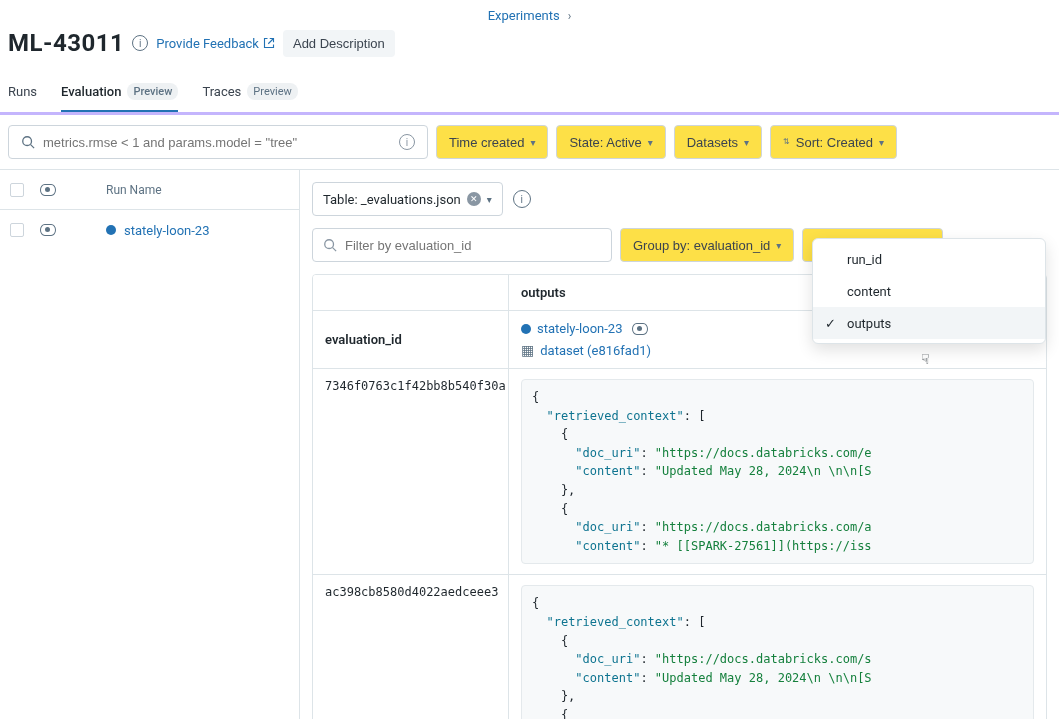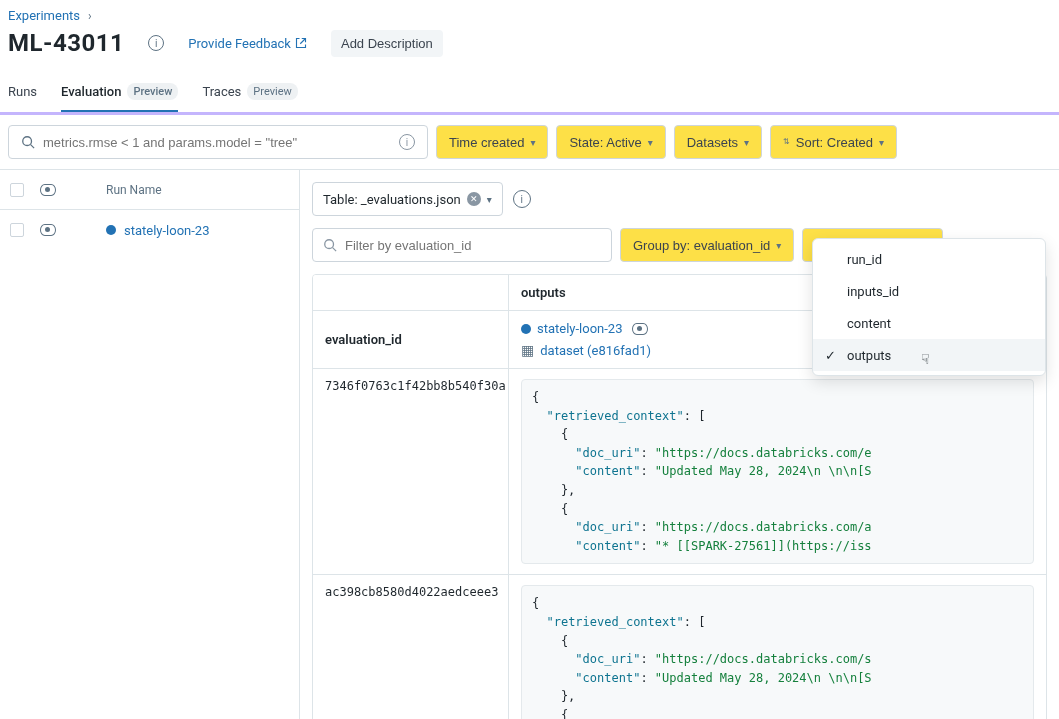--- a/index.html
+++ b/index.html
@@ -1,21 +1,21 @@
 <!DOCTYPE html>
 <html><head>
 <meta charset="utf-8">
 <style>
 * { box-sizing: border-box; margin: 0; padding: 0; }
 body { font-family: -apple-system, BlinkMacSystemFont, "Segoe UI", Roboto, sans-serif; font-size: 13px; color: #1f272d; background: #fff; width: 1059px; }
 .topbar { padding: 8px 8px 0 8px; }
-.breadcrumb { display: flex; align-items: center; gap: 8px; font-size: 13px; }
+.breadcrumb { display: flex; align-items: center; gap: 8px; font-size: 13px; justify-content: center; }
 .breadcrumb a { color: #2272b4; text-decoration: none; }
 .breadcrumb .chev { color: #5d7283; font-size: 12px; }
-.title-row { display: flex; align-items: center; gap: 24px; margin-top: 6px; }
+.title-row { display: flex; align-items: center; gap: 8px; margin-top: 6px; }
 .title { font-size: 24px; font-weight: 700; letter-spacing: 0.5px; }
 .info-circle { width: 16px; height: 16px; border: 1.5px solid #5d7283; border-radius: 50%; display: flex; align-items: center; justify-content: center; font-size: 10px; color: #5d7283; }
 .link { color: #2272b4; text-decoration: none; font-size: 13px; display: inline-flex; align-items: center; gap: 4px; }
 .ext-icon { width: 12px; height: 12px; }
 .add-desc { background: #f2f5f7; border: none; border-radius: 4px; padding: 6px 10px; font-size: 13px; color: #3b444f; cursor: pointer; }
 .tabs { display: flex; gap: 24px; border-bottom: 3px solid #c4b5fd; margin-top: 18px; padding-left: 8px; }
 .tab { padding: 8px 0 10px 0; font-size: 13px; color: #3b444f; cursor: pointer; border-bottom: 2px solid transparent; display: flex; align-items: center; gap: 6px; }
 .tab.active { color: #1f272d; border-bottom-color: #2272b4; font-weight: 500; }
 .badge { background: #eef1f3; border-radius: 8px; padding: 2px 6px; font-size: 11px; color: #5d7283; }
 .filter-row { display: flex; gap: 8px; padding: 10px 8px; }
@@ -219,17 +219,16 @@
       : </div>
         </div>
       </div>
 
     </div>
   </div>
 </div>
 
 <div class="dropdown-pop">
   <div class="dd-item">run_id</div>
-  <div class="dd-item">inputs_id</div>
   <div class="dd-item">content</div>
   <div class="dd-item sel">outputs</div>
 </div>
 <div class="cursor-icon">☟</div>
 
 </body></html>

